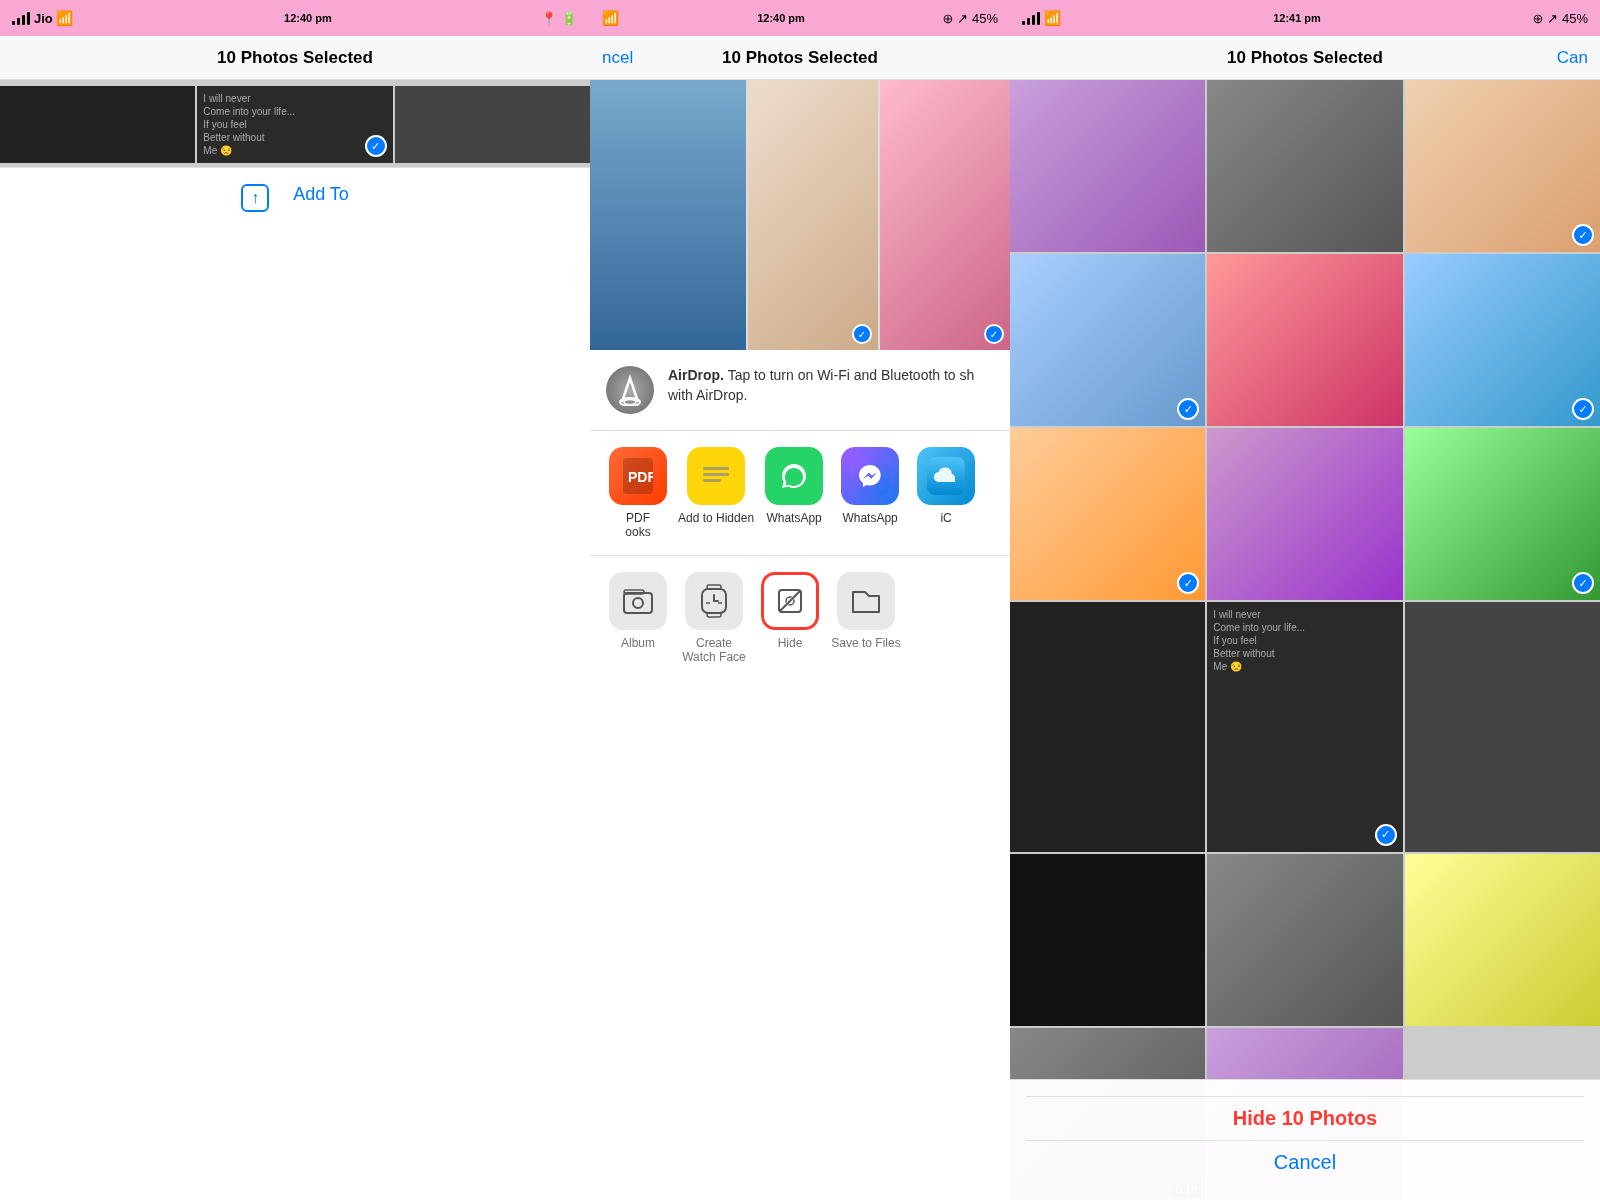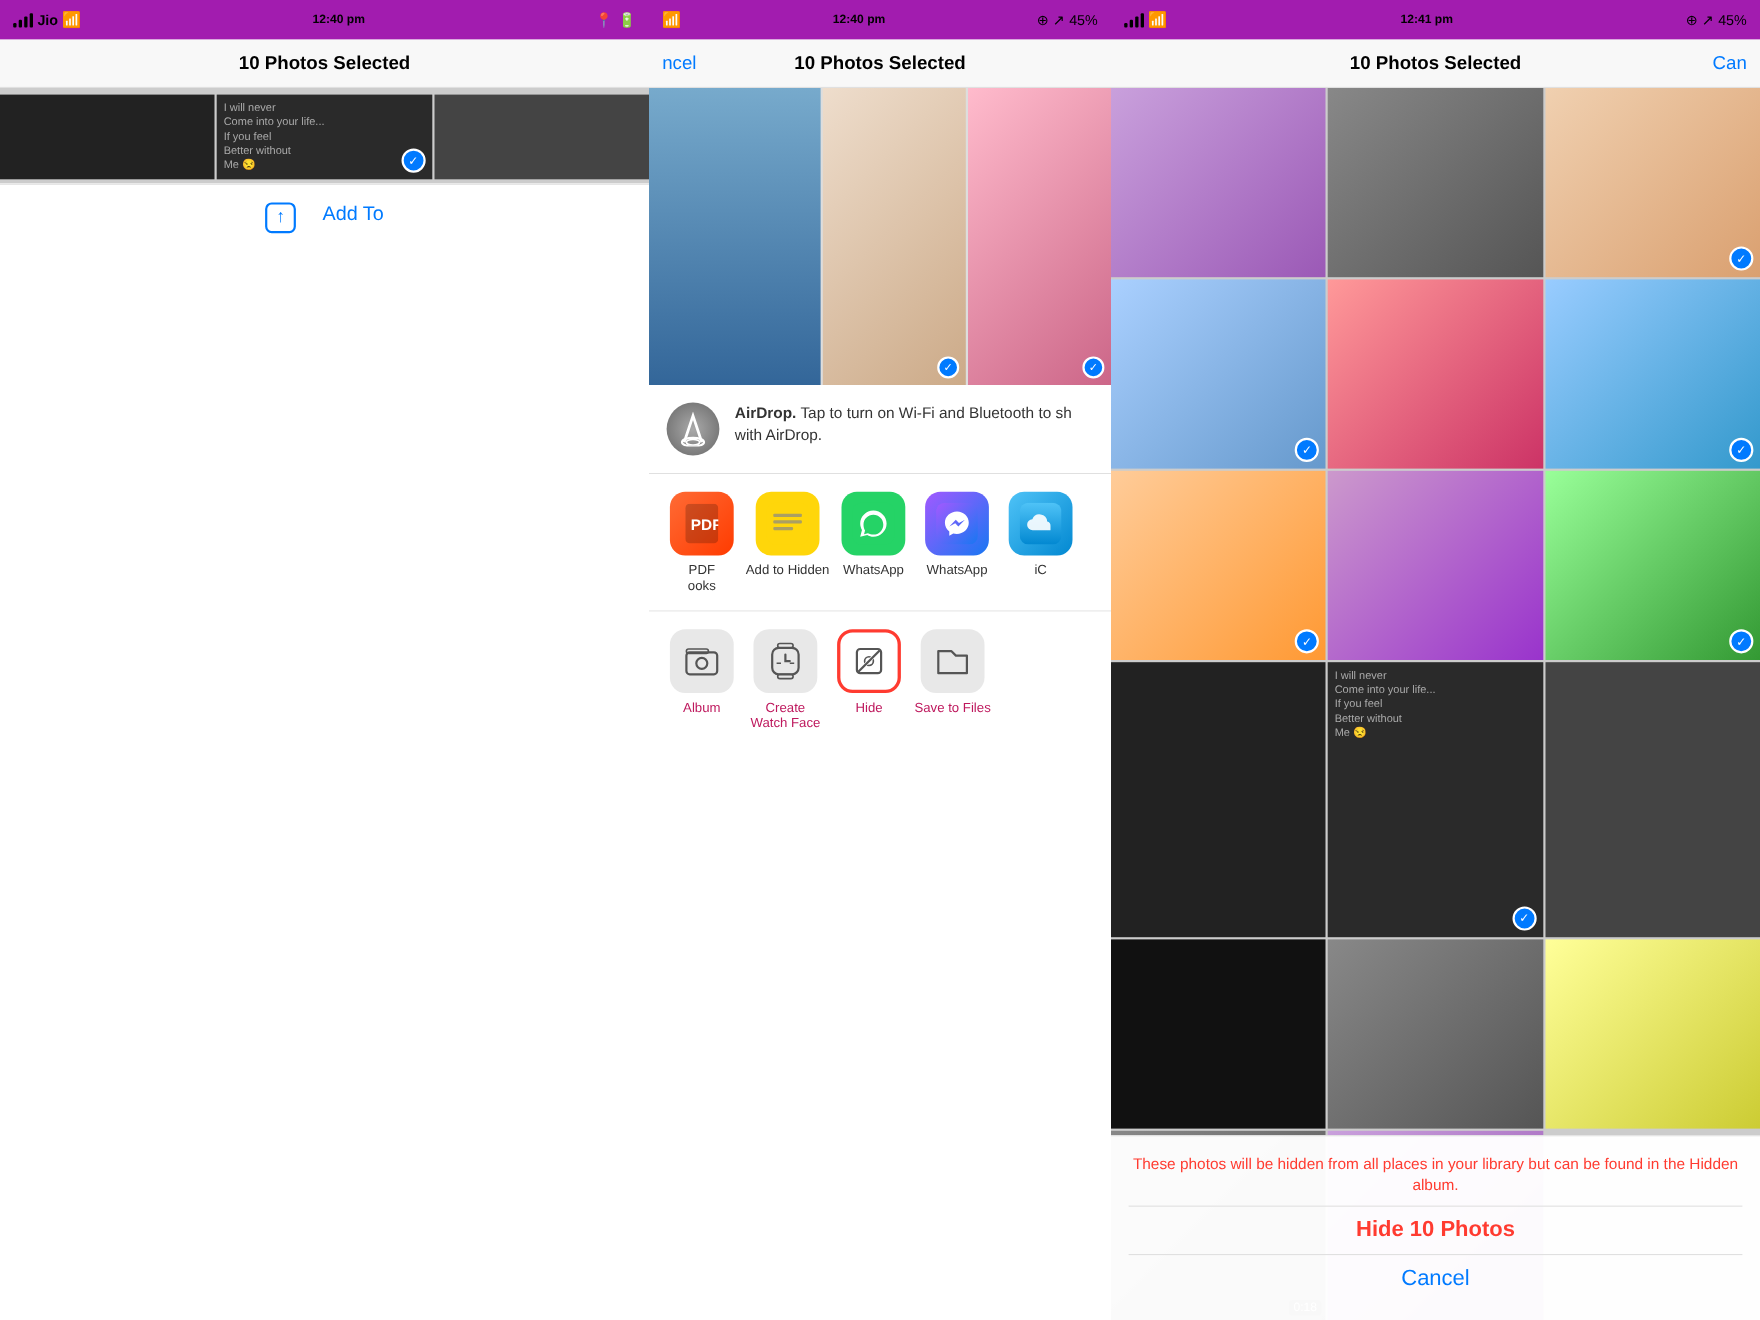--- a/index.html
+++ b/index.html
@@ -20,21 +20,21 @@
       background: #fff;
       overflow: hidden;
     }
 
     
     .status-bar {
       display: flex;
       justify-content: space-between;
       align-items: center;
       padding: 4px 12px;
-      background: #a21caf;
+      background: #f9a8d4;
       height: 36px;
       gap: 38px;
     }
     .status-left { display: flex; align-items: center; gap: 4px; font-size: 13px; font-weight: 600; }
     .status-center { font-size: 11px; font-weight: 700; }
     .status-right { display: flex; align-items: center; gap: 4px; font-size: 13px; }
 
     
     .nav-bar {
       display: flex;
@@ -240,21 +240,21 @@
       background: #e8e8e8;
       display: flex;
       align-items: center;
       justify-content: center;
       font-size: 26px;
     }
     .action-icon.hide-highlight {
       background: #fff;
       border: 3px solid #ff3b30;
     }
-    .action-label { font-size: 12px; color: #be185d; text-align: center; }
+    .action-label { font-size: 12px; color: #737373; text-align: center; }
 
     
     .right-panel {
       flex: 1;
       background: #fff;
       overflow: hidden;
       display: flex;
       flex-direction: column;
     }
 
@@ -643,20 +643,17 @@
 
         <div class="photo-cell cell-color-10" style="aspect-ratio:unset;"></div>
         <div class="photo-cell cell-color-2" style="aspect-ratio:unset;">
           <div class="duration-badge">0:18</div>
         </div>
         <div class="photo-cell cell-color-1" style="aspect-ratio:unset;"></div>
       </div>
     </div>
 
     <div class="hide-alert">
-      <div class="hide-alert-text">
-        <span>These photos will be hidden from all places in your library but can be found in the Hidden album.</span>
-      </div>
       <div class="hide-photos-btn">Hide 10 Photos</div>
       <div class="cancel-btn">Cancel</div>
     </div>
   </div>
 </div>
 
 </body></html>

